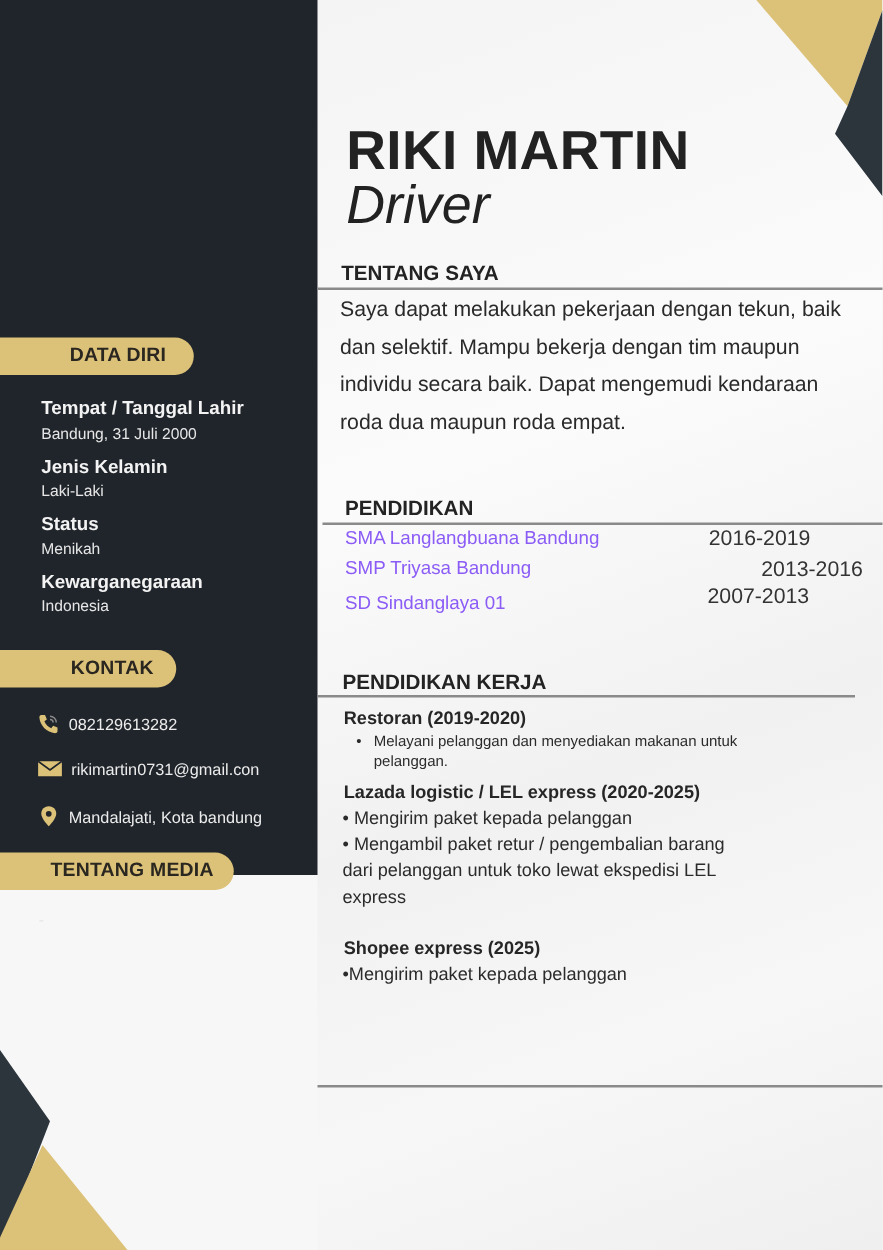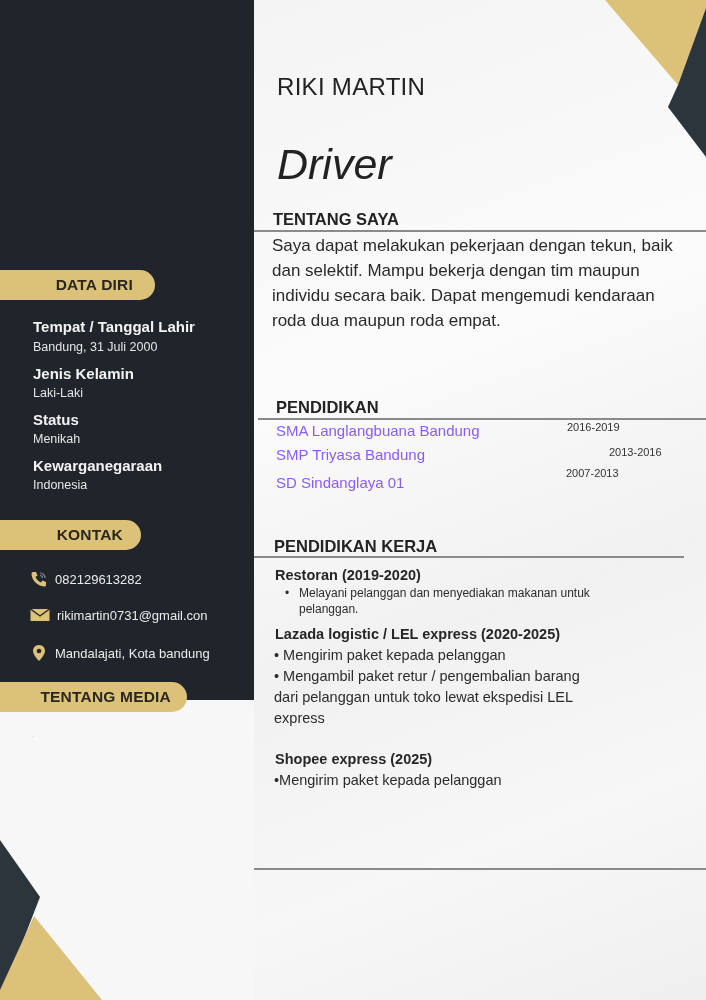--- a/index.html
+++ b/index.html
@@ -21,27 +21,27 @@
     position: absolute; left: 0; height: 30px;
     background: #dcc178; border-radius: 0 16px 16px 0;
     color: #2a2620; font-weight: bold; font-size: 15.5px;
     display: flex; align-items: center; justify-content: flex-end;
     box-sizing: border-box; letter-spacing: 0.2px;
   }
   .s-label { position: absolute; left: 33px; color: #f3f3f3; font-weight: bold; font-size: 15px; }
   .s-value { position: absolute; left: 33px; color: #e6e6e6; font-size: 12.5px; }
   .contact-row { position: absolute; left: 30px; display: flex; align-items: center; color: #ececec; font-size: 13px; }
   .contact-row svg { margin-right: 7px; }
-  .name { position: absolute; left: 277px; top: 73px; font-size: 24px; font-weight: normal; color: #222; letter-spacing: 0.3px; }
+  .name { position: absolute; left: 277px; top: 96px; font-size: 44px; font-weight: bold; color: #222; letter-spacing: 0.3px; }
   .role { position: absolute; left: 277px; top: 140px; font-size: 43px; font-style: italic; color: #222; }
   .section-title { position: absolute; font-weight: bold; font-size: 16.5px; color: #232323; }
   .rule { position: absolute; height: 2px; background: #8a8a8a; }
-  .about { position: absolute; left: 272px; top: 233px; width: 420px; font-size: 17px; line-height: 25px; color: #2a2a2a; }
+  .about { position: absolute; left: 272px; top: 233px; width: 420px; font-size: 17px; line-height: 30px; color: #2a2a2a; }
   .edu-name { position: absolute; left: 276px; font-size: 15px; color: #8b5cf6; }
-  .edu-year { position: absolute; font-size: 11px; color: #333; }
+  .edu-year { position: absolute; font-size: 17px; color: #333; }
   .job-title { position: absolute; left: 275px; font-size: 14.5px; font-weight: bold; color: #262626; }
   .job-line { position: absolute; left: 274px; font-size: 14.5px; color: #2b2b2b; }
   .job-bullet-small { position: absolute; left: 285px; width: 360px; font-size: 12px; line-height: 16px; color: #2b2b2b; }
   .job-bullet-small .dot { position: absolute; left: 0; top: 0; }
   .job-bullet-small .txt { display: block; margin-left: 14px; }
 </style>
 </head>
 <body>
 
 <div class="main-bg"></div>

